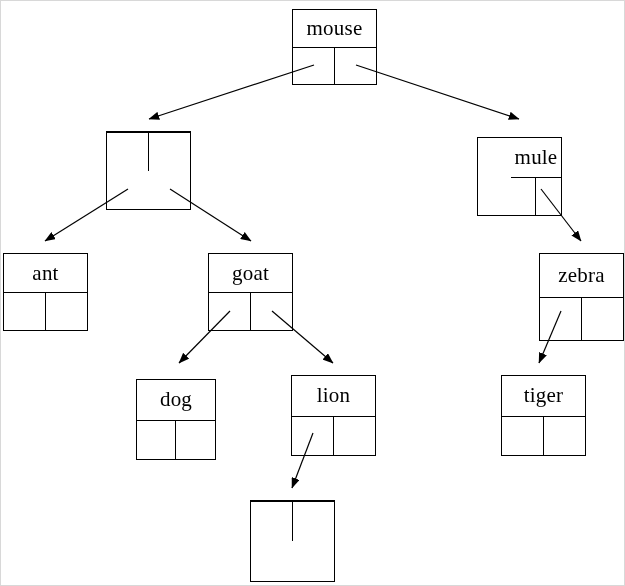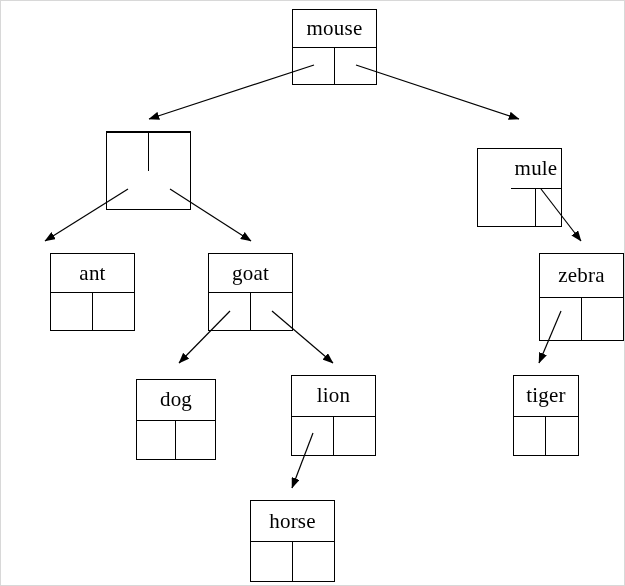--- a/index.html
+++ b/index.html
@@ -90,28 +90,28 @@
           <div class="ptr ptr-left"></div>
           <div class="ptr ptr-right"></div>
         </div>
       </div>
       <div class="node" style="left: 105px; top: 130px; width: 85px; height: 79px;">
         <div class="node-pointers">
           <div class="ptr ptr-left"></div>
           <div class="ptr ptr-right"></div>
         </div>
       </div>
-      <div class="node" style="left: 476px; top: 147px; width: 85px; height: 79px; padding-left: 33px;">
+      <div class="node" style="left: 476px; top: 136px; width: 85px; height: 79px; padding-left: 33px;">
         <div class="node-label">mule</div>
         <div class="node-pointers">
           <div class="ptr ptr-left"></div>
           <div class="ptr ptr-right"></div>
         </div>
       </div>
-      <div class="node" style="left: 2px; top: 252px; width: 85px; height: 78px; margin-left: 47px;">
+      <div class="node" style="left: 2px; top: 252px; width: 85px; height: 78px;">
         <div class="node-label">ant</div>
         <div class="node-pointers">
           <div class="ptr ptr-left"></div>
           <div class="ptr ptr-right"></div>
         </div>
       </div>
       <div class="node" style="left: 207px; top: 252px; width: 85px; height: 78px;">
         <div class="node-label">goat</div>
         <div class="node-pointers">
           <div class="ptr ptr-left"></div>
@@ -132,29 +132,28 @@
           <div class="ptr ptr-right"></div>
         </div>
       </div>
       <div class="node" style="left: 290px; top: 374px; width: 85px; height: 81px;">
         <div class="node-label">lion</div>
         <div class="node-pointers">
           <div class="ptr ptr-left"></div>
           <div class="ptr ptr-right"></div>
         </div>
       </div>
-      <div class="node" style="left: 512px; top: 374px; width: 66px; height: 81px;">
+      <div class="node" style="left: 500px; top: 374px; width: 85px; height: 81px;">
         <div class="node-label">tiger</div>
         <div class="node-pointers">
           <div class="ptr ptr-left"></div>
           <div class="ptr ptr-right"></div>
         </div>
       </div>
       <div class="node" style="left: 249px; top: 499px; width: 85px; height: 82px;">
-        <div class="node-label">horse</div>
         <div class="node-pointers">
           <div class="ptr ptr-left"></div>
           <div class="ptr ptr-right"></div>
         </div>
       </div>
     </div>
 
 </div>
 
 </body></html>

